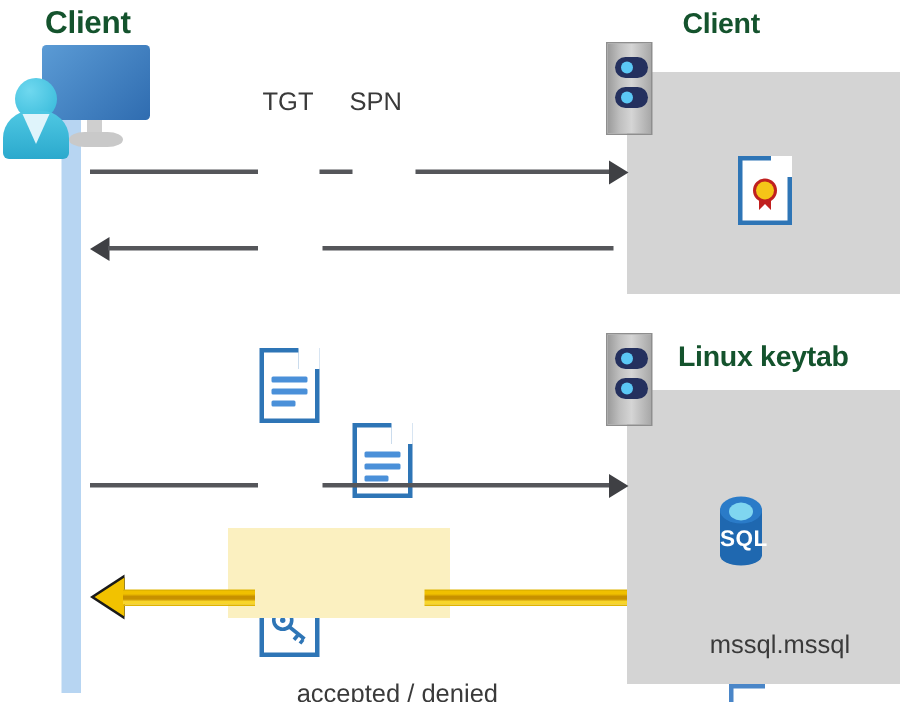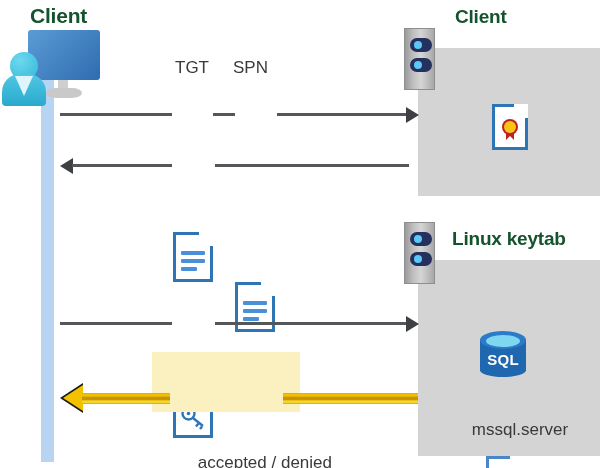--- a/index.html
+++ b/index.html
@@ -114,35 +114,35 @@
 
 <div class="abs tower" style="left:404px;top:222px;width:31px;height:62px;">
   <span class="led" style="left:5px;top:9px;width:22px;height:14px;">
       <i></i>
     </span>
   <span class="led" style="left:5px;top:29px;width:22px;height:14px;">
       <i></i>
     </span>
 </div>
 
-<div class="abs sql" style="left:480px;top:285px;width:46px;height:52px;">
+<div class="abs sql" style="left:480px;top:285px;width:28px;height:52px;">
   <div class="cyl"></div>
   <div class="topell"></div>
   <div class="innerell"></div>
   <div class="txt">SQL</div>
 </div>
 
 <div class="abs doc" style="left:486px;top:358px;width:38px;height:48px;">
   <div class="body" style="border-color:#4a86c8;"></div>
   <div class="fold" style="width:14px;height:14px;background:#4a86c8;"></div>
   <div class="fold2" style="width:0;height:0;border-left:14px solid transparent;border-top:14px solid #ffffff;"></div>
 
 </div>
 
-<div class="abs file-label" style="left:440px;top:420px;width:160px;text-align:center;">mssql.server</div>
+<div class="abs file-label" style="left:440px;top:420px;width:160px;text-align:center;">mssql.mssql</div>
 
 <div class="abs title client-title" style="left:30px;top:4px;">Client</div>
 
 <div class="abs lifeline" style="left:41px;top:78px;width:13px;height:384px;"></div>
 
 <div class="abs monitor" style="left:28px;top:30px;width:72px;height:50px;"></div>
 <div class="abs mon-neck" style="left:58px;top:80px;width:10px;height:12px;"></div>
 <div class="abs mon-base" style="left:46px;top:88px;width:36px;height:10px;"></div>
 <div class="abs head" style="left:10px;top:52px;width:28px;height:28px;"></div>
 <div class="abs torso" style="left:2px;top:74px;width:44px;height:32px;"></div>

